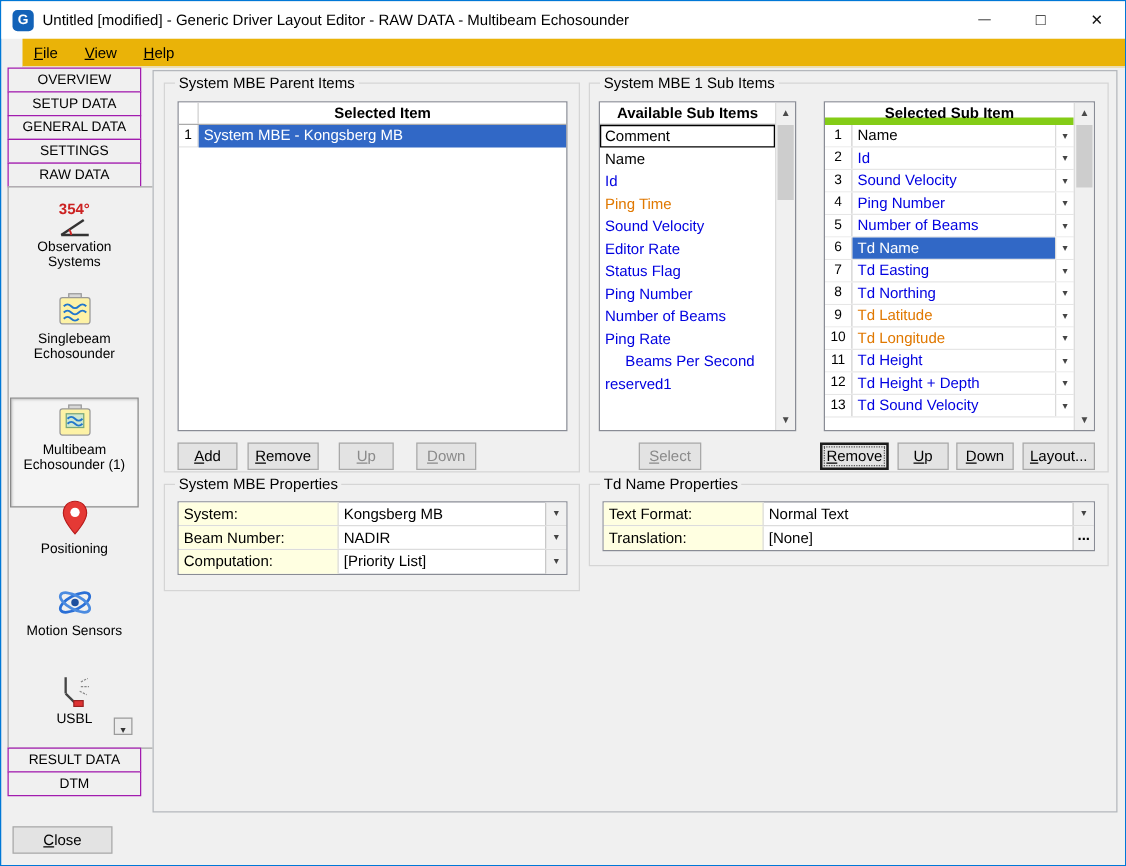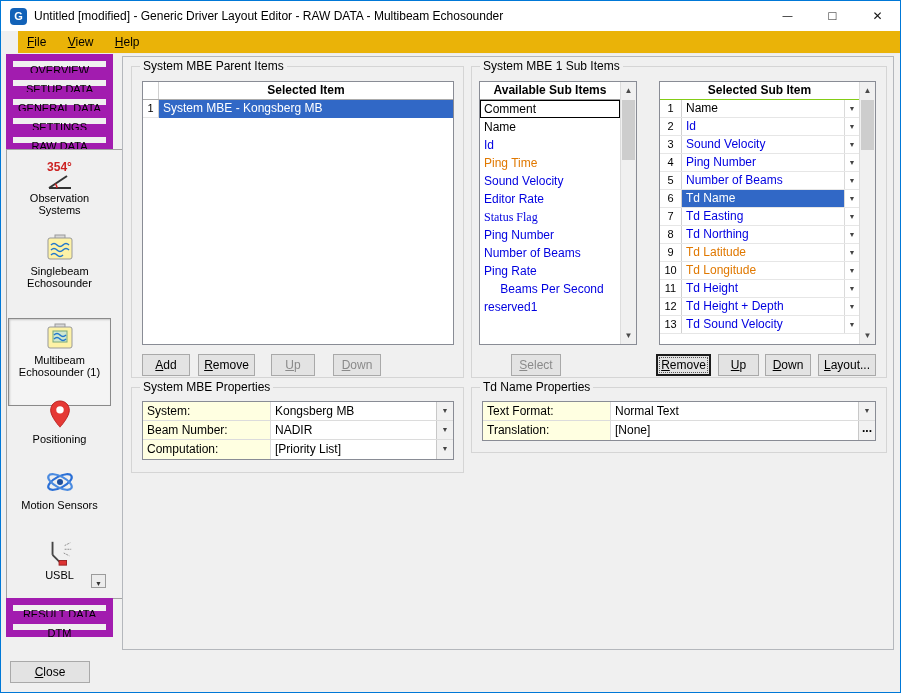--- a/index.html
+++ b/index.html
@@ -24,21 +24,21 @@
   .win-min::before{content:"—";font-size:10px;line-height:30px;}
   .win-max::before{content:"□";font-size:13px;line-height:30px;}
   .win-close::before{content:"✕";font-size:12px;line-height:30px;}
 
   
   .menubar{position:absolute;left:17px;top:30px;width:899px;height:23px;background:#eab308;border-bottom:1px solid #ececec;}
   .menu-item{display:inline-block;padding:0 9px;height:22px;line-height:22px;font-size:12px;}
   .menu-item::first-letter{text-decoration:underline;}
 
   
-  .nav-btn{position:absolute;left:5px;width:107px;height:20px;background:#f0f0f0;border:7px solid #a21caf;
+  .nav-btn{position:absolute;left:5px;width:107px;height:20px;background:#f0f0f0;border:1px solid #a21caf;
            text-align:center;line-height:18px;font-size:11px;}
   .icon-panel{position:absolute;left:5px;top:148px;width:118px;height:450px;border:1px solid #a3a3a3;background:#f0f0f0;}
   .sys-item{position:absolute;left:1px;width:103px;display:flex;flex-direction:column;align-items:center;justify-content:flex-start;}
   .sys-item.selected{border:1px solid #8a8a8a;background:#f4f4f4;box-shadow:inset 1px 1px 2px rgba(0,0,0,.18);}
   .sys-icon{display:flex;flex-direction:column;align-items:center;justify-content:center;padding-top:3px;}
   .obs-badge{color:#cc2222;font-weight:bold;font-size:12px;line-height:13px;}
   .sys-label{font-size:11px;line-height:12px;text-align:center;margin-top:2px;}
   .more-btn{position:absolute;left:84px;top:424px;width:15px;height:14px;border:1px solid #9b9b9b;background:#ececec;text-align:center;}
   .more-btn::before{content:"▼";font-size:7px;line-height:12px;color:#333;}
 
@@ -60,21 +60,21 @@
   .ph-label{flex:1;text-align:center;line-height:17px;}
   .p-row{display:flex;height:18px;}
   .p-num{width:16px;border-right:1px solid #d0d0d0;border-bottom:1px solid #e6e6e6;text-align:center;line-height:17px;font-size:11px;}
   .p-label{flex:1;line-height:17px;padding-left:4px;}
   .selected-cell{background:var(--selection);color:var(--selection-text);}
 
   .av-header{height:18px;border-bottom:1px solid #9a9a9a;font-weight:bold;text-align:center;line-height:17px;background:#fff;}
   .av-item{height:18px;line-height:18px;padding-left:4px;}
   .av-item.focused{outline:1px solid #000;outline-offset:-1px;}
 
-  .ss-header{height:18px;border-bottom:1px solid #84cc16;font-weight:bold;text-align:center;line-height:17px;background:#fff;}
+  .ss-header{height:18px;border-bottom:6px solid #84cc16;font-weight:bold;text-align:center;line-height:17px;background:#fff;}
   .ss-row{display:flex;height:18px;border-bottom:1px solid #e6e6e6;}
   .ss-num{width:22px;border-right:1px solid #d0d0d0;text-align:center;line-height:17px;font-size:11px;background:#fff;}
   .ss-label{flex:1;line-height:17px;padding-left:4px;overflow:hidden;white-space:nowrap;}
   .ss-row.selected .ss-label{background:var(--selection);}
   .ss-arrow{width:15px;border-left:1px solid #dadada;text-align:center;background:#fff;}
   .ss-arrow::before{content:"▼";font-size:7px;line-height:17px;color:#444;}
 
   .list-content{position:absolute;left:0;top:0;right:16px;bottom:0;}
 
   
@@ -250,21 +250,21 @@
 
       <div class="sheet" style="left:7px;top:14px;width:158px;height:264px">
         <div class="list-content">
           <div class="av-header">Available Sub Items</div>
           <div class="av-item focused" style="color: rgb(0, 0, 0);">Comment</div>
           <div class="av-item" style="color: rgb(0, 0, 0);">Name</div>
           <div class="av-item" style="color: rgb(0, 0, 224);">Id</div>
           <div class="av-item" style="color: rgb(224, 120, 0);">Ping Time</div>
           <div class="av-item" style="color: rgb(0, 0, 224);">Sound Velocity</div>
           <div class="av-item" style="color: rgb(0, 0, 224);">Editor Rate</div>
-          <div class="av-item" style="color: rgb(0, 0, 224); font-family: Liberation Serif, serif;">Status Flag</div>
+          <div class="av-item" style="color: rgb(0, 0, 224);">Status Flag</div>
           <div class="av-item" style="color: rgb(0, 0, 224);">Ping Number</div>
           <div class="av-item" style="color: rgb(0, 0, 224);">Number of Beams</div>
           <div class="av-item" style="color: rgb(0, 0, 224);">Ping Rate</div>
           <div class="av-item" style="color: rgb(0, 0, 224); text-align: center;">Beams Per Second</div>
           <div class="av-item" style="color: rgb(0, 0, 224);">reserved1</div>
         </div>
         <div class="vscroll">
           <div class="vs-btn vs-up"></div>
           <div class="vs-thumb" style="height:60px"></div>
           <div class="vs-btn vs-down"></div>

